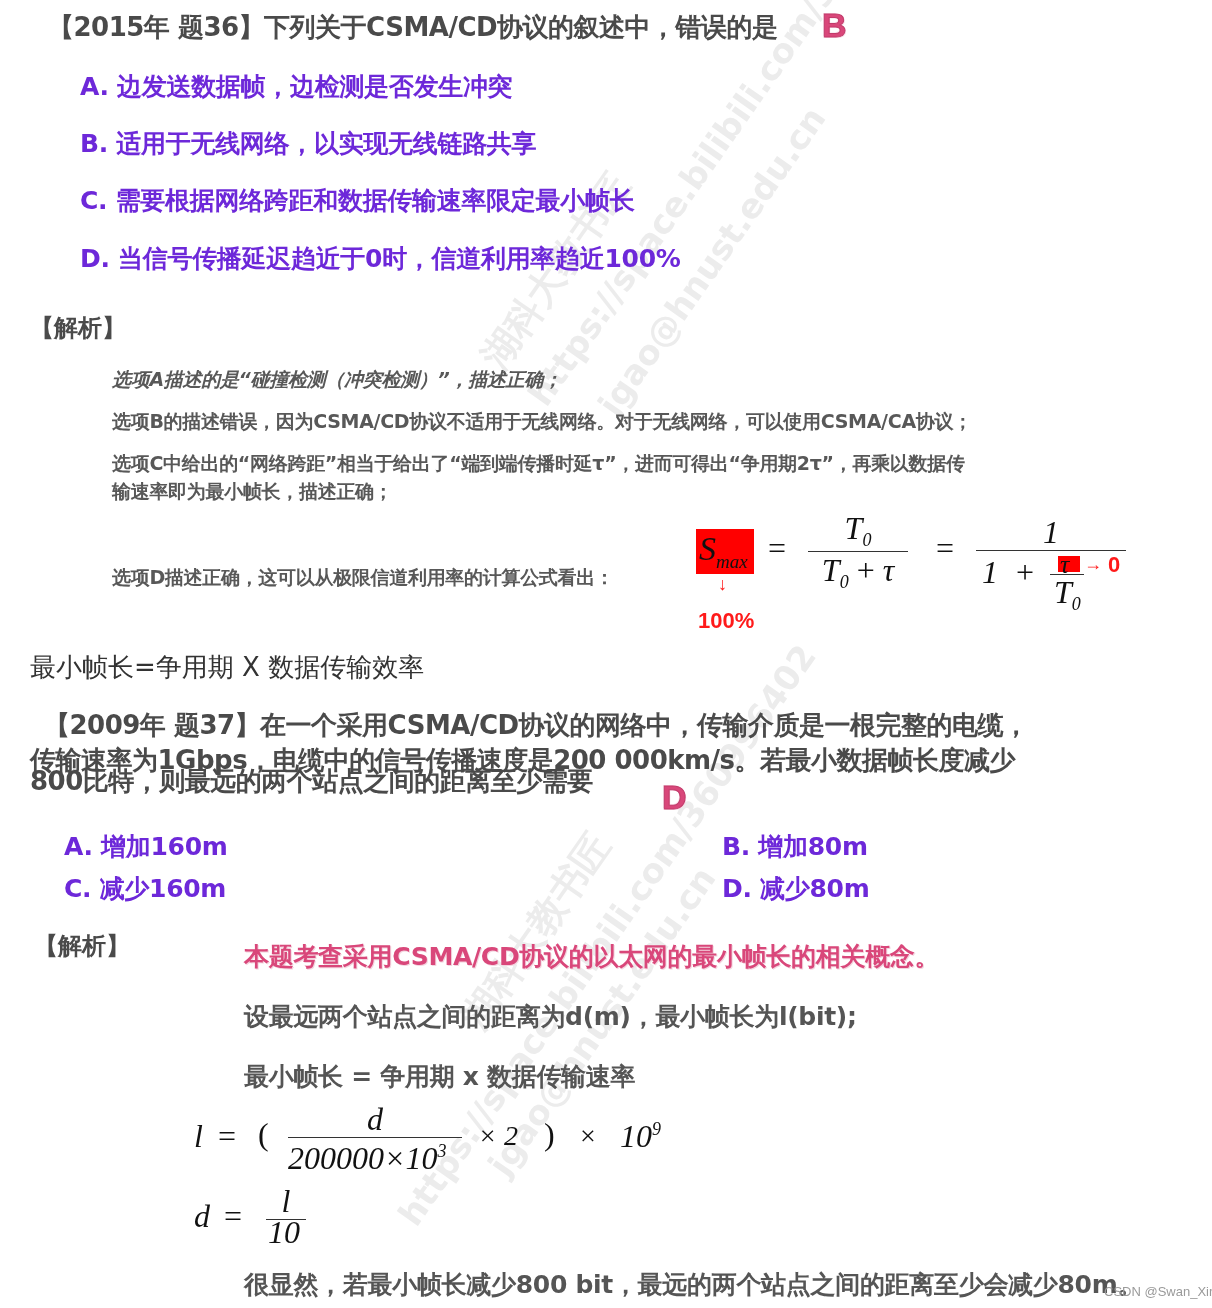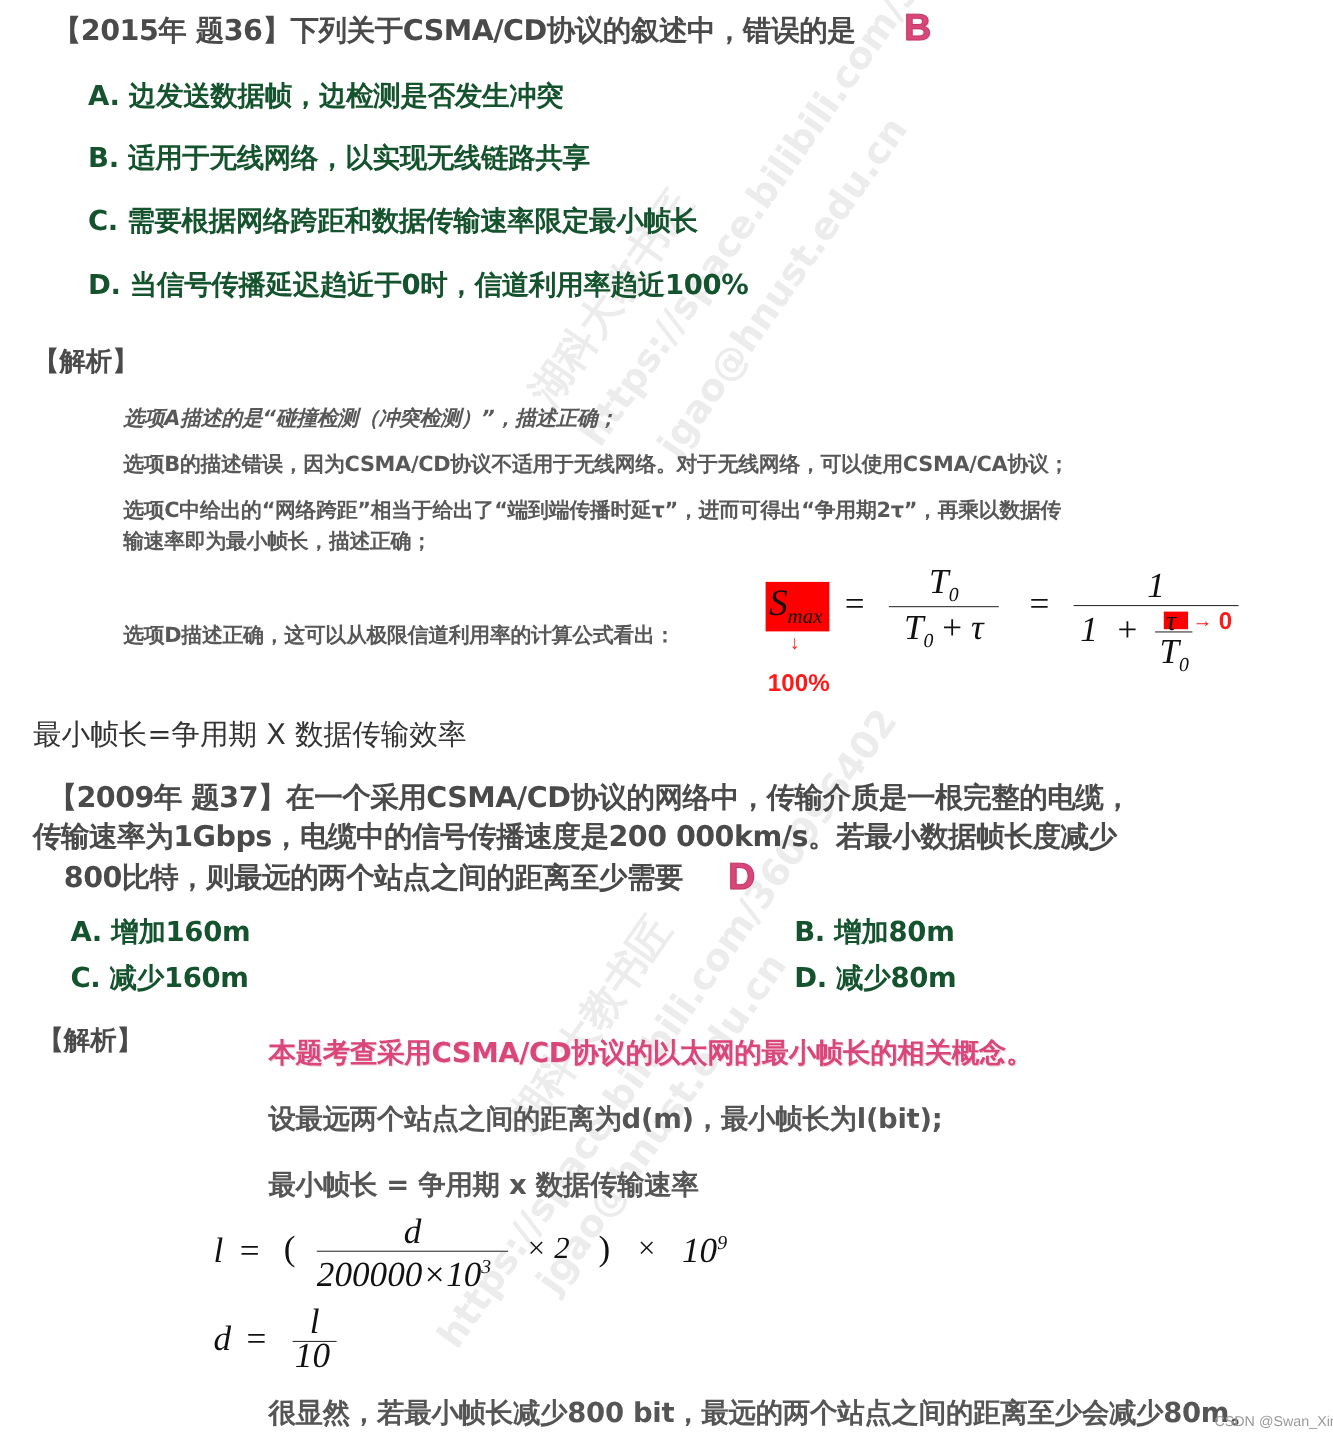--- a/index.html
+++ b/index.html
@@ -1,20 +1,20 @@
 <!DOCTYPE html>
 <html><head>
 <meta charset="utf-8">
 <style>
   * { margin: 0; padding: 0; box-sizing: border-box; }
   html, body { width: 1212px; height: 1308px; background: #ffffff; overflow: hidden; }
   body { position: relative; font-family: "DejaVu Sans", "Liberation Sans", sans-serif; color: #505050; }
   .abs { position: absolute; white-space: nowrap; }
   .q-title { font-size: 26px; font-weight: bold; color: #4a4a4a; letter-spacing: -0.5px; }
-  .opt { font-size: 25px; font-weight: bold; color: #14532d; letter-spacing: -0.3px; }
+  .opt { font-size: 25px; font-weight: bold; color: #6d28d9; letter-spacing: -0.3px; }
   .jiexi { font-size: 24px; font-weight: bold; color: #4a4a4a; }
   .expl { font-size: 19px; font-weight: bold; color: #585858; letter-spacing: -0.3px; }
   .plain { font-size: 26px; font-weight: normal; color: #333333; }
   .expl2 { font-size: 25px; font-weight: bold; color: #555555; letter-spacing: -0.3px; margin-left: 48px; }
   .pink { color: #d9477a; }
   .answer-badge {
     font-family: "Liberation Sans", sans-serif; font-weight: bold; font-size: 34px;
     color: #d9477a; -webkit-text-stroke: 1px #c23a6a;
     text-shadow: 0 0 2px #ffffff, 1px 1px 0 #f5d6e2, -1px -1px 0 #f5d6e2;
   }
@@ -83,21 +83,21 @@
       <span class="red-text" style="position:absolute; left:132px; top:36px; font-size:22px;">0</span>
     </span>
   </div>
 </section>
 
 <div class="abs plain" style="left:30px; top:650px;">最小帧长=争用期 X 数据传输效率</div>
 
 <section>
   <div class="abs q-title" style="left:44px; top:708px;">【2009年 题37】在一个采用CSMA/CD协议的网络中，传输介质是一根完整的电缆，</div>
   <div class="abs q-title" style="left:30px; top:743px;">传输速率为1Gbps，电缆中的信号传播速度是200 000km/s。若最小数据帧长度减少</div>
-  <div class="abs q-title" style="left:30px; top:780px;margin-left:28px;">800比特，则最远的两个站点之间的距离至少需要</div>
+  <div class="abs q-title" style="left:30px; top:764px;">800比特，则最远的两个站点之间的距离至少需要</div>
   <div class="abs answer-badge" style="left:662px; top:778px;">D</div>
 
   <div class="abs opt" style="left:64px; top:830px;">A. 增加160m</div>
   <div class="abs opt" style="left:722px; top:830px;">B. 增加80m</div>
   <div class="abs opt" style="left:64px; top:872px;">C. 减少160m</div>
   <div class="abs opt" style="left:722px; top:872px;">D. 减少80m</div>
 
   <div class="abs jiexi" style="left:34px; top:930px;">【解析】</div>
   <div class="abs expl2 pink" style="left:196px; top:940px; text-shadow: 1px 1px 0 #f3d5df;">本题考查采用CSMA/CD协议的以太网的最小帧长的相关概念。</div>
   <div class="abs expl2" style="left:196px; top:1000px;">设最远两个站点之间的距离为d(m)，最小帧长为l(bit);</div>

